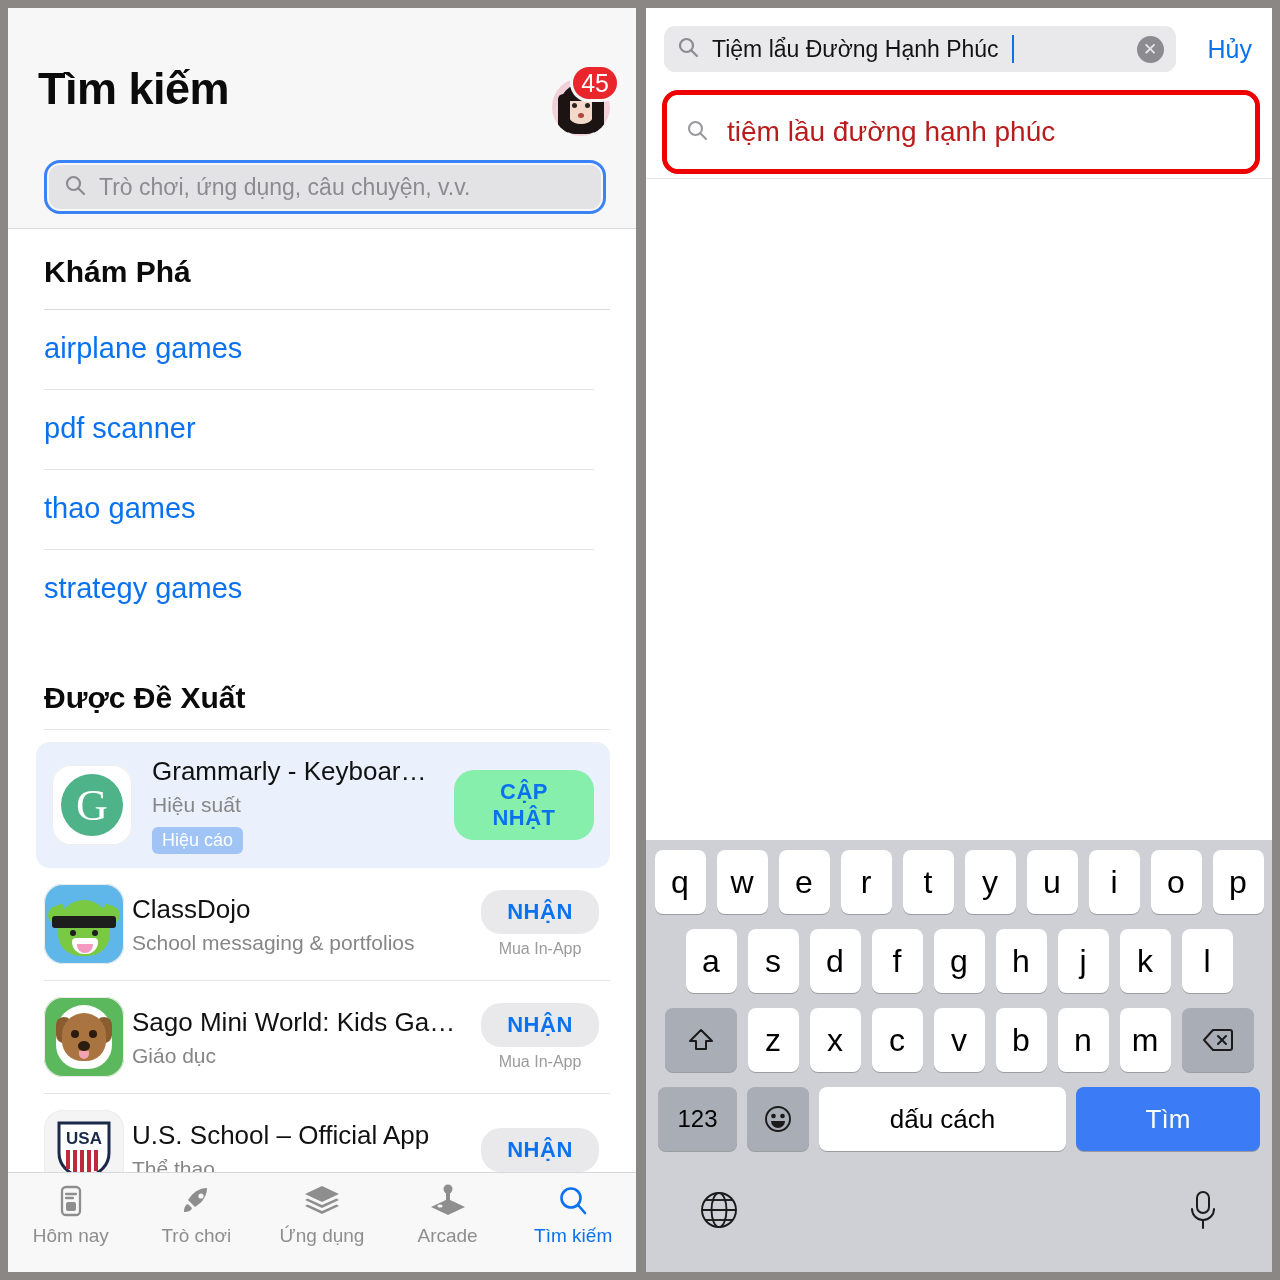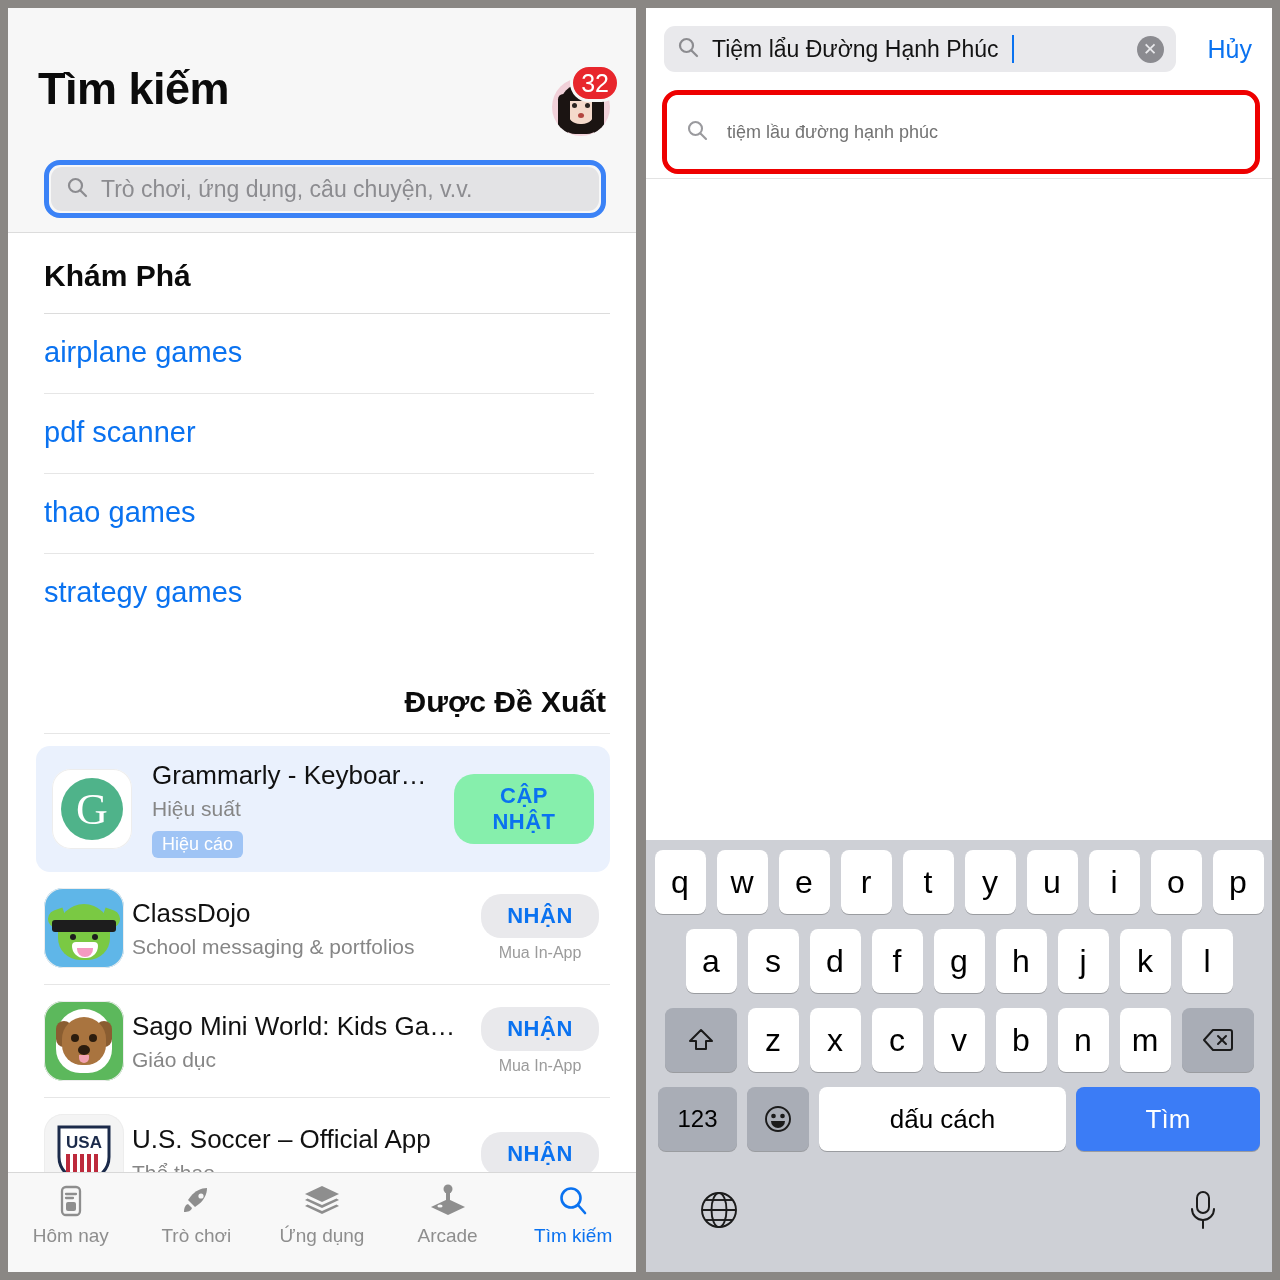--- a/index.html
+++ b/index.html
@@ -40,21 +40,21 @@
   .badge {
     position: absolute; right: -10px; top: -14px;
     min-width: 44px; height: 38px; padding: 0 8px;
     background: #e8262c; color: #fff; border-radius: 19px;
     font-size: 25px; font-weight: 500;
     display: flex; align-items: center; justify-content: center;
     border: 3px solid #f7f7f7;
   }
   .search-highlight {
     margin: 24px 30px 0 36px;
-    border: 5px solid #3b82f6; border-radius: 16px; padding: 2px;
+    border: 3px solid #3b82f6; border-radius: 16px; padding: 2px;
   }
   .searchbar {
     display: flex; align-items: center; gap: 12px;
     background: #e3e3e5; border-radius: 11px;
     height: 44px; padding: 0 14px;
   }
   .searchbar .ph { color: #8c8c90; font-size: 23px; }
   .hairline { height: 1px; background: #dcdcdc; }
 
   .section-title {
@@ -63,21 +63,21 @@
   }
   .list { padding: 0 16px 0 36px; }
   .list-row {
     display: block; font-size: 29px; color: #0a72f0;
     padding: 22px 0 24px 0; border-bottom: 1px solid #e6e6e6;
     margin-right: 26px;
   }
   .list-row:last-child { border-bottom: none; }
 
   
-  .suggested-head { font-size: 30px; font-weight: bold; color: #0b0b0b; padding: 52px 30px 14px 36px; text-align: right; }
+  .suggested-head { font-size: 30px; font-weight: bold; color: #0b0b0b; padding: 52px 30px 14px 36px; }
   .suggested-rule { height:1px; background:#e6e6e6; margin: 0 26px 0 36px; }
   .app-card {
     display: flex; align-items: center; gap: 20px;
     margin: 12px 26px 0 28px; padding: 14px 16px;
     background: #eaf1fd; border-radius: 14px;
   }
   .app-row {
     display: flex; align-items: center; gap: 8px;
     margin: 0 26px 0 36px; padding: 16px 0;
     border-bottom: 1px solid #e6e6e6;
@@ -152,21 +152,21 @@
   .caret { width: 2px; height: 28px; background: #0a72f0; margin-left: 1px; }
   .clearbtn {
     margin-left: auto; width: 27px; height: 27px; border-radius: 50%;
     background: #8b8b90; color: #e9e9ec; font-size: 17px;
     display: flex; align-items: center; justify-content: center;
   }
   .cancel { font-size: 25px; color: #0a72f0; padding-right: 6px; }
 
   .sugg-highlight { margin: 18px 12px 0 16px; border: 5px solid #ee0000; border-radius: 16px; }
   .sugg-row { display: flex; align-items: center; gap: 18px; height: 74px; padding: 0 18px; background:#fff; border-radius:12px; }
-  .sugg-text { font-size: 18px; color: #737373; }
+  .sugg-text { font-size: 28px; color: #b91c1c; }
   .sugg-divider { height:1px; background:#e3e3e3; margin: 4px 0 0 0; }
 
   
   .keyboard {
     position: absolute; left: 0; right: 0; bottom: 0; height: 432px;
     background: #ced0d6; padding-top: 10px;
   }
   .krow { display: flex; justify-content: center; gap: 11px; margin-bottom: 15px; }
   .key {
     background: #fff; border-radius: 8px; height: 64px; width: 51px;
@@ -198,21 +198,21 @@
           <div class="avatar">
             <div class="av-hair-back"></div>
             <div class="av-face"></div>
             <div class="av-fringe"></div>
             <div class="av-eye-l"></div>
             <div class="av-eye-r"></div>
             <div class="av-mouth"></div>
             <div class="av-hair-l"></div>
             <div class="av-hair-r"></div>
           </div>
-          <div class="badge">32</div>
+          <div class="badge">45</div>
         </div>
       </div>
 
       <div class="search-highlight">
         <div class="searchbar">
           <span>
             <svg width="24" height="24" viewBox="0 0 24 24" fill="none" stroke="#8c8c90" stroke-width="2.2">
               <circle cx="10.5" cy="10.5" r="6.5"></circle>
                 <line x1="15.5" y1="15.5" x2="21" y2="21" stroke-linecap="round"></line>
             </svg>
@@ -300,21 +300,21 @@
           <g fill="#bd2a3c">
             <rect x="11" y="31" width="4" height="19"></rect>
               <rect x="18" y="31" width="4" height="22"></rect>
             <rect x="25" y="31" width="4" height="24"></rect>
               <rect x="32" y="31" width="4" height="24"></rect>
             <rect x="39" y="31" width="4" height="21"></rect>
           </g>
         </svg>
       </div>
       <div class="app-meta">
-        <div class="app-name">U.S. Soccer – Official App</div>
+        <div class="app-name">U.S. School – Official App</div>
         <div class="app-sub">Thể thao</div>
       </div>
       <div class="app-actions">
         <button class="btn-pill">NHẬN</button>
       </div>
     </div>
 
     <div class="tabbar">
       <div class="tab">
         <span>

